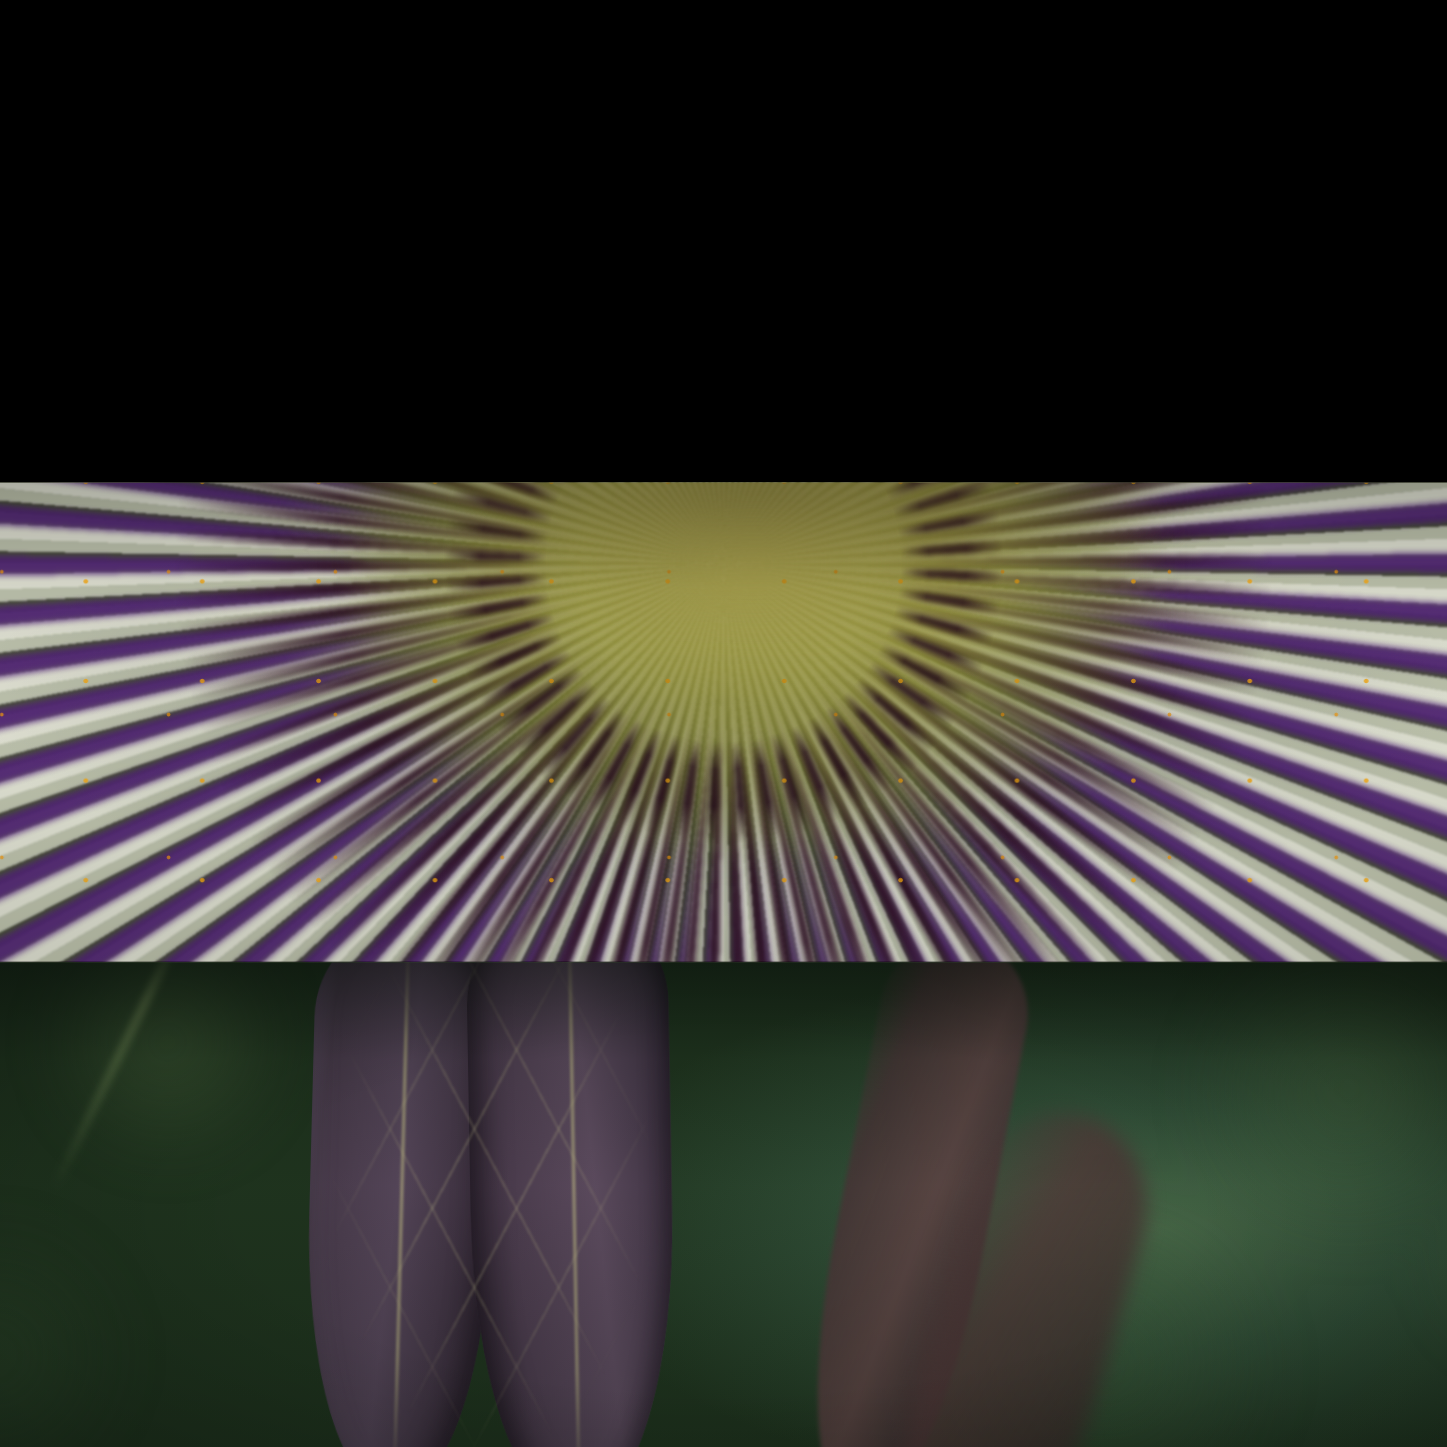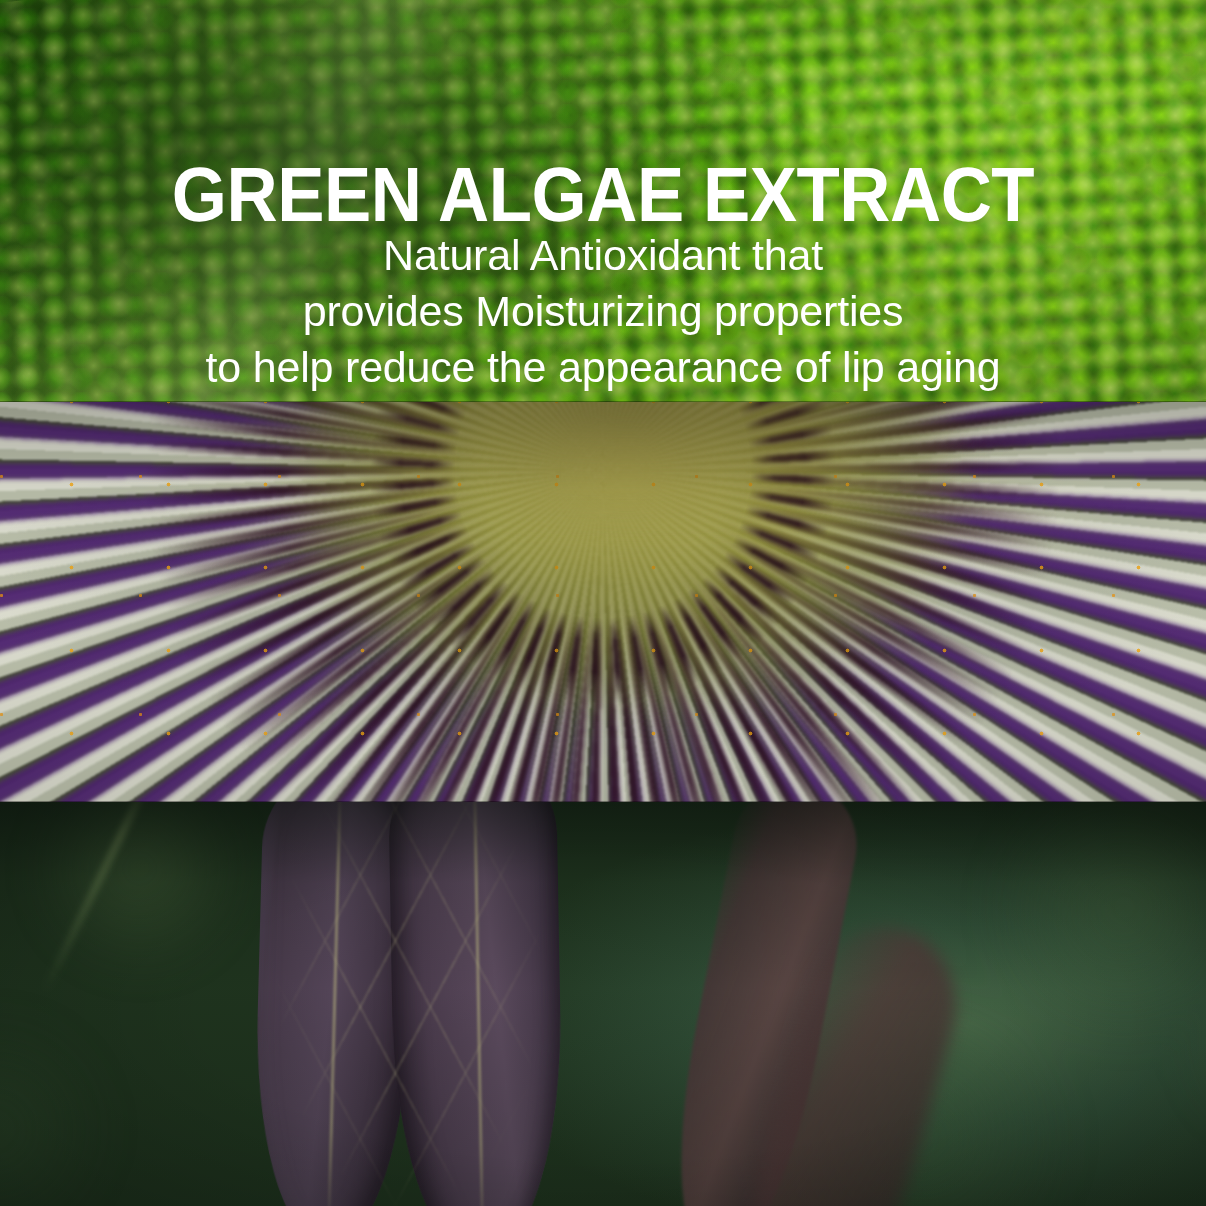--- a/index.html
+++ b/index.html
@@ -374,35 +374,20 @@
     background: rgba(0,0,0,0.35);
   }
   #seam-1 { top: 401px; }
   #seam-2 { top: 801px; }
 </style>
 </head>
 <body>
 
 <div id="infographic">
 
-  <section class="panel" id="panel-algae">
-    <div class="panel-bg">
-      <div class="algae-cells"></div>
-      <div class="algae-cells2"></div>
-      <div class="algae-cells3"></div>
-      <div class="algae-rib"></div>
-      <div class="algae-shade"></div>
-    </div>
-    <div class="panel-content">
-      <h2 class="title">GREEN ALGAE EXTRACT</h2>
-      <p class="body-text">Natural Antioxidant that
-provides Moisturizing properties
-to help reduce the appearance of lip aging</p>
-    </div>
-  </section>
 
   <div class="seam" id="seam-1"></div>
 
   <section class="panel" id="panel-flower">
     <div class="panel-bg">
       <div class="flower-rays"></div>
       <div class="flower-purple"></div>
       <div class="flower-maroon"></div>
       <div class="flower-core"></div>
       <div class="flower-anthers"></div>

